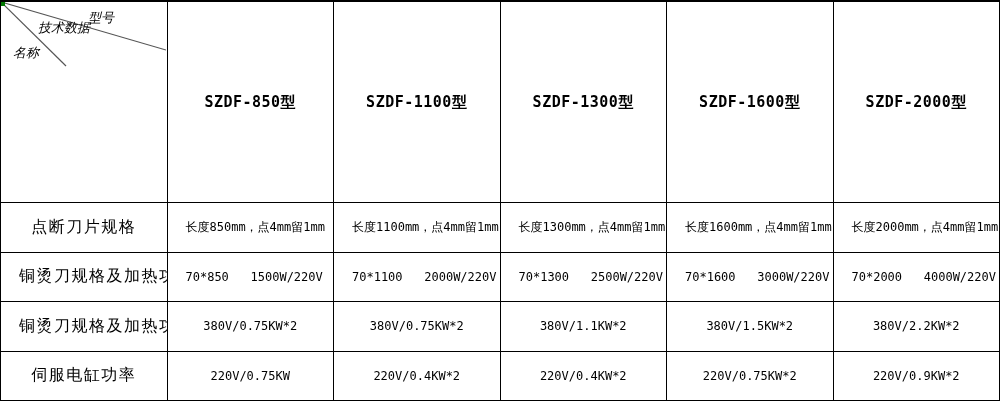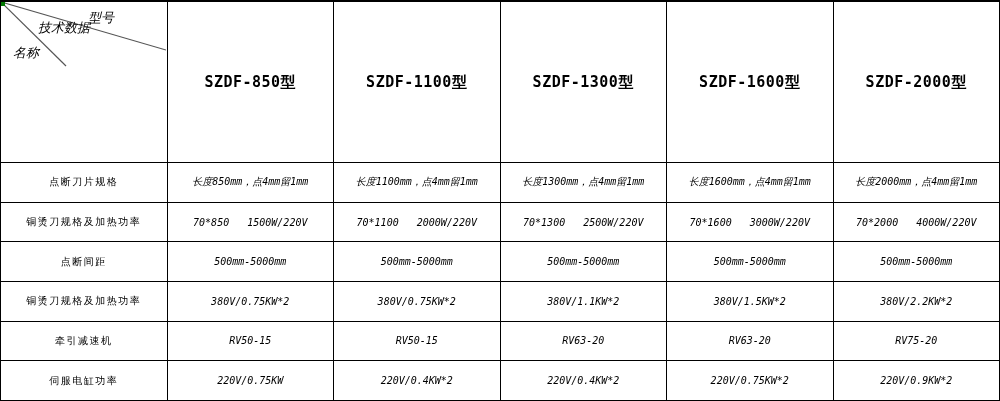--- a/index.html
+++ b/index.html
@@ -28,25 +28,25 @@
   }
   .spec-table col { width: 166px; }
   tr.header-row { height: 67px; }
   tr.data-row { height: 33px; }
   th.model-header {
     font-size: 15px;
     font-weight: bold;
     letter-spacing: 0.5px;
   }
   td.row-label {
-    font-size: 10px;
+    font-size: 16px;
     letter-spacing: 1.5px;
     font-family: Liberation Serif, serif;
   }
-  td.value-cell { font-size: 10px; font-style: italic; }
+  td.value-cell { font-size: 12px; }
   
   td.corner-cell {
     position: relative;
     padding: 0;
   }
   .corner-svg { position: absolute; left: 0; top: 0; display: block; }
   .corner-label {
     position: absolute;
     font-size: 13px;
     font-family: "DejaVu Sans", "Liberation Sans", sans-serif;
@@ -106,47 +106,31 @@
     <tr class="data-row">
       <td class="row-label">铜烫刀规格及加热功率</td>
       <td class="value-cell">70*850   1500W/220V</td>
       <td class="value-cell">70*1100   2000W/220V</td>
       <td class="value-cell">70*1300   2500W/220V</td>
       <td class="value-cell">70*1600   3000W/220V</td>
       <td class="value-cell">70*2000   4000W/220V</td>
     </tr>
 
 
-    <tr class="data-row">
-      <td class="row-label">点断间距</td>
-      <td class="value-cell">500mm-5000mm</td>
-      <td class="value-cell">500mm-5000mm</td>
-      <td class="value-cell">500mm-5000mm</td>
-      <td class="value-cell">500mm-5000mm</td>
-      <td class="value-cell">500mm-5000mm</td>
-    </tr>
 
 
     <tr class="data-row">
       <td class="row-label">铜烫刀规格及加热功率</td>
       <td class="value-cell">380V/0.75KW*2</td>
       <td class="value-cell">380V/0.75KW*2</td>
       <td class="value-cell">380V/1.1KW*2</td>
       <td class="value-cell">380V/1.5KW*2</td>
       <td class="value-cell">380V/2.2KW*2</td>
     </tr>
 
-    <tr class="data-row">
-      <td class="row-label">牵引减速机</td>
-      <td class="value-cell">RV50-15</td>
-      <td class="value-cell">RV50-15</td>
-      <td class="value-cell">RV63-20</td>
-      <td class="value-cell">RV63-20</td>
-      <td class="value-cell">RV75-20</td>
-    </tr>
 
     <tr class="data-row">
       <td class="row-label">伺服电缸功率</td>
       <td class="value-cell">220V/0.75KW</td>
       <td class="value-cell">220V/0.4KW*2</td>
       <td class="value-cell">220V/0.4KW*2</td>
       <td class="value-cell">220V/0.75KW*2</td>
       <td class="value-cell">220V/0.9KW*2</td>
     </tr>
 

